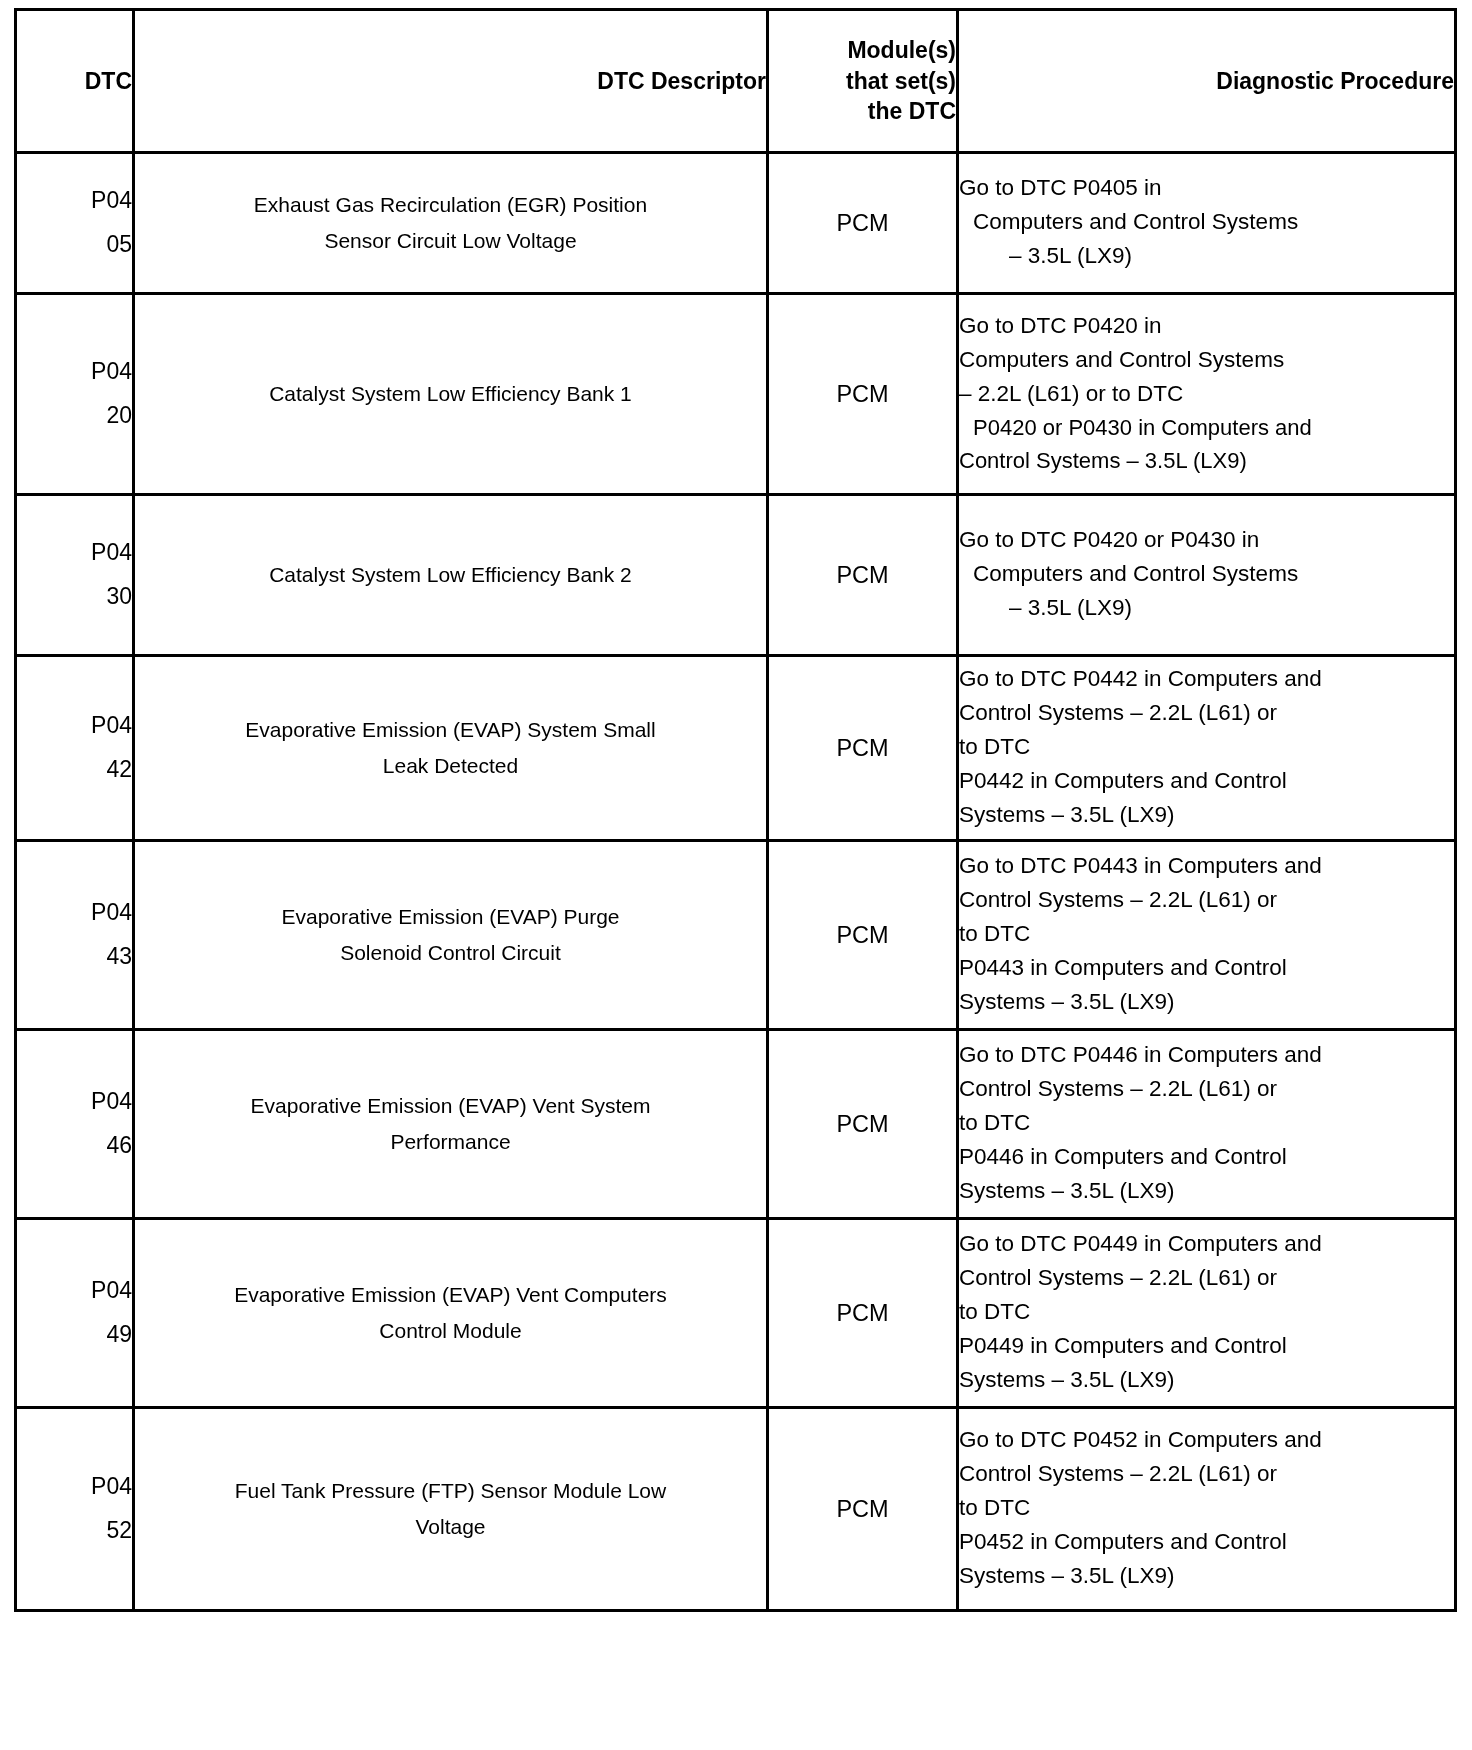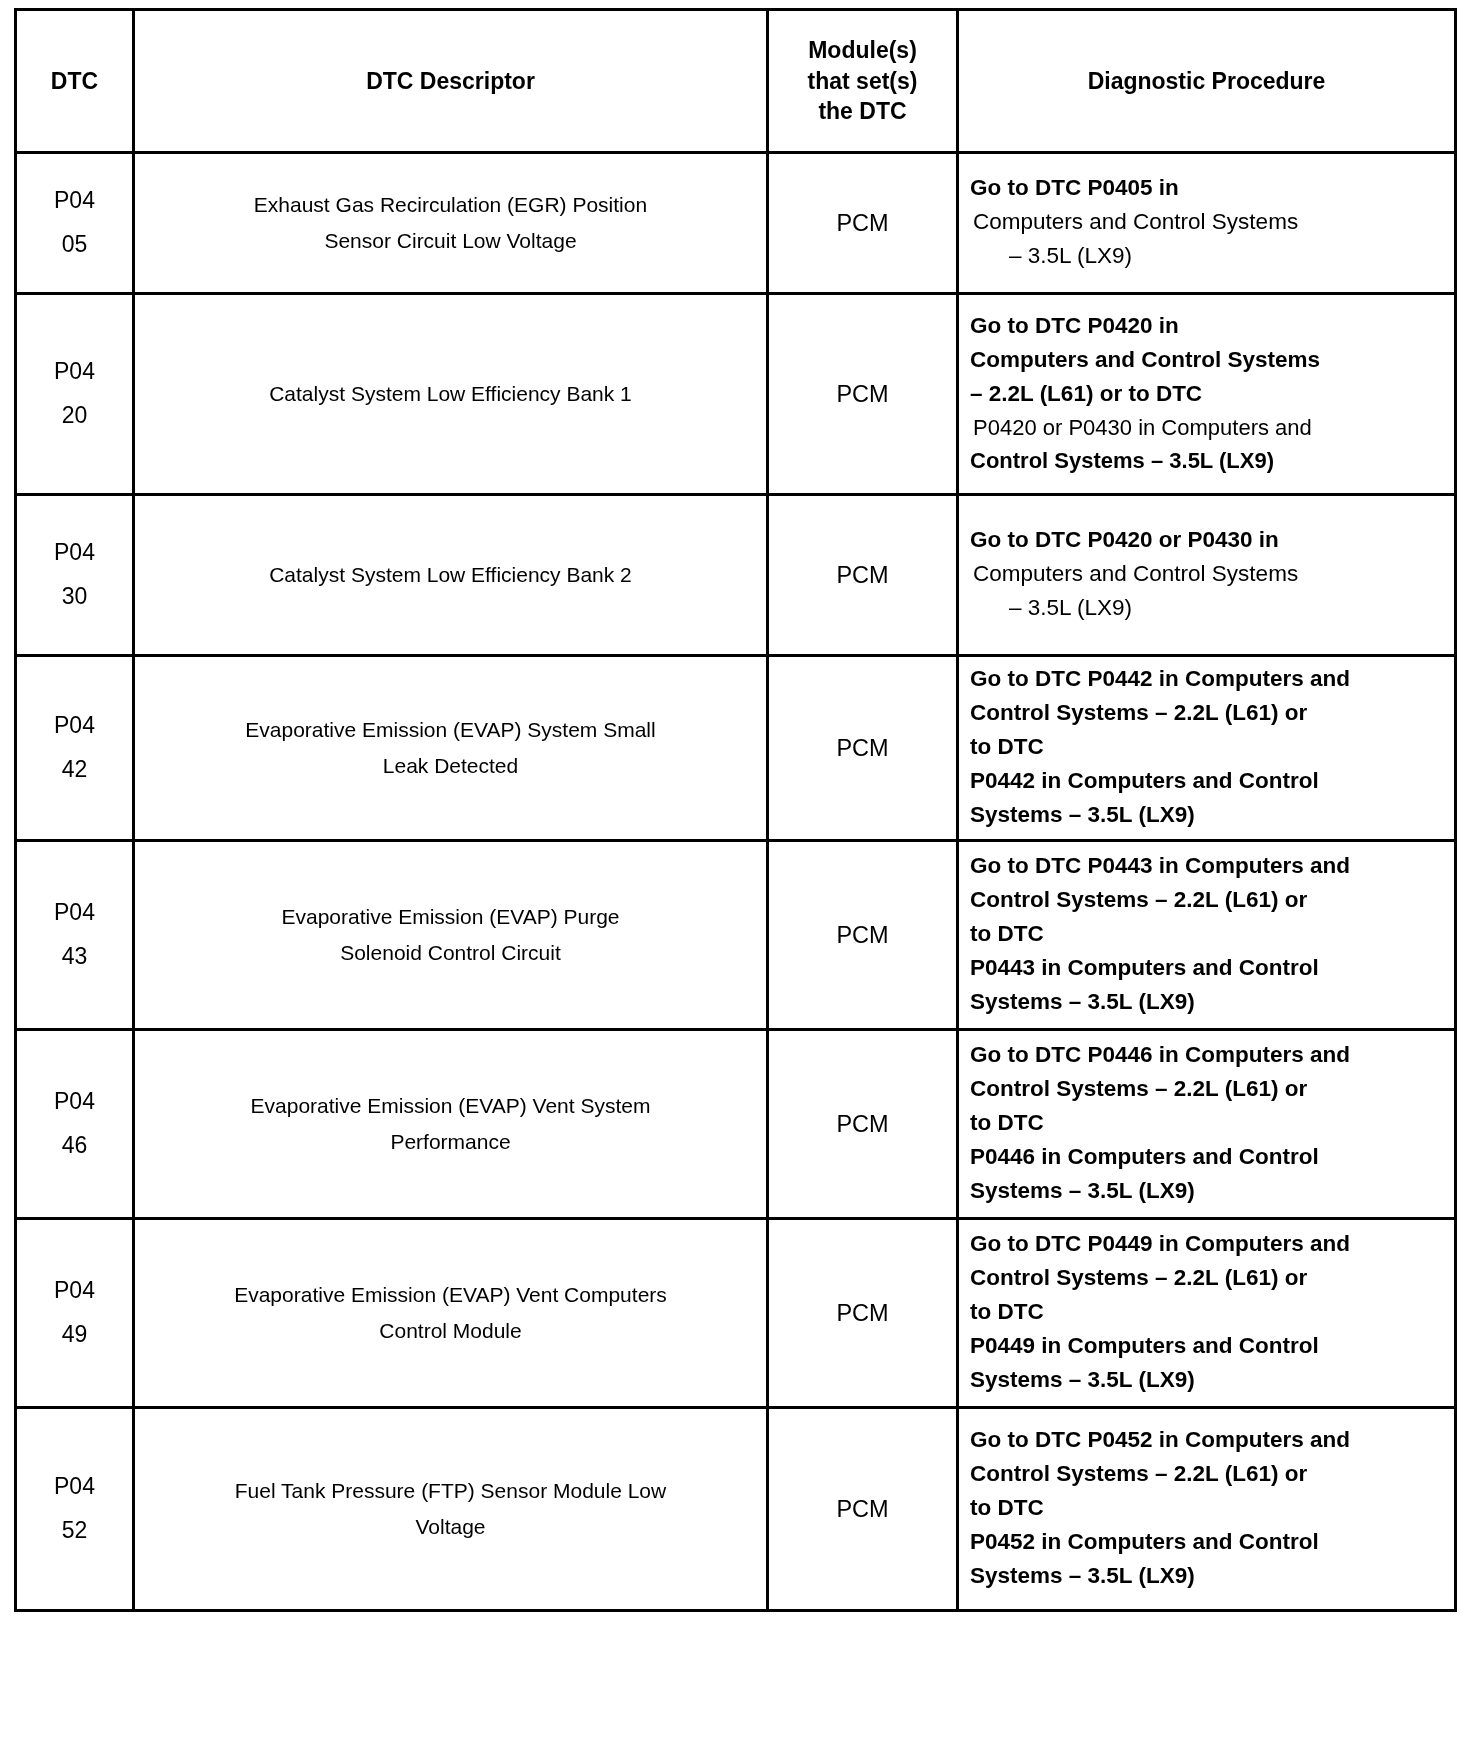--- a/index.html
+++ b/index.html
@@ -32,29 +32,29 @@
   }
   
   col.c-dtc      { width: 118px; }
   col.c-desc     { width: 634px; }
   col.c-mod      { width: 190px; }
   col.c-proc     { width: 498px; }
 
   thead th {
     font-size: 23px;
     font-weight: bold;
-    text-align: center;
+    text-align: right;
     height: 140px;
   }
   th .hdr-lines {
     line-height: 1.32;
   }
 
   td.dtc-cell {
-    text-align: center;
+    text-align: right;
     font-size: 23px;
     line-height: 1.9;
   }
   td.dtc-cell .dtc-top { display: block; }
   td.dtc-cell .dtc-bot { display: block; }
 
   td.desc-cell {
     text-align: center;
     font-size: 21px;
     line-height: 1.72;
@@ -66,21 +66,21 @@
   }
   td.proc-cell {
     text-align: left;
     font-size: 22.5px;
     line-height: 1.42;
     padding: 10px 10px 10px 20px;
   }
   td.proc-cell p {
     margin: 0 0 2px 0;
   }
-  td.proc-cell p.indent-1 { padding-left: 11px; font-weight: bold; }
+  td.proc-cell p.indent-1 { padding-left: 0; }
   td.proc-cell p.indent-2 { padding-left: 14px; }
   td.proc-cell p.indent-3 { padding-left: 22px; margin-left: 28px; }
   td.proc-cell p.small { font-size: 22px; }
 
   
   tr.r0 td { height: 138px; }
   tr.r1 td { height: 198px; }
   tr.r2 td { height: 158px; }
   tr.r3 td { height: 182px; }
   tr.r4 td { height: 186px; }

